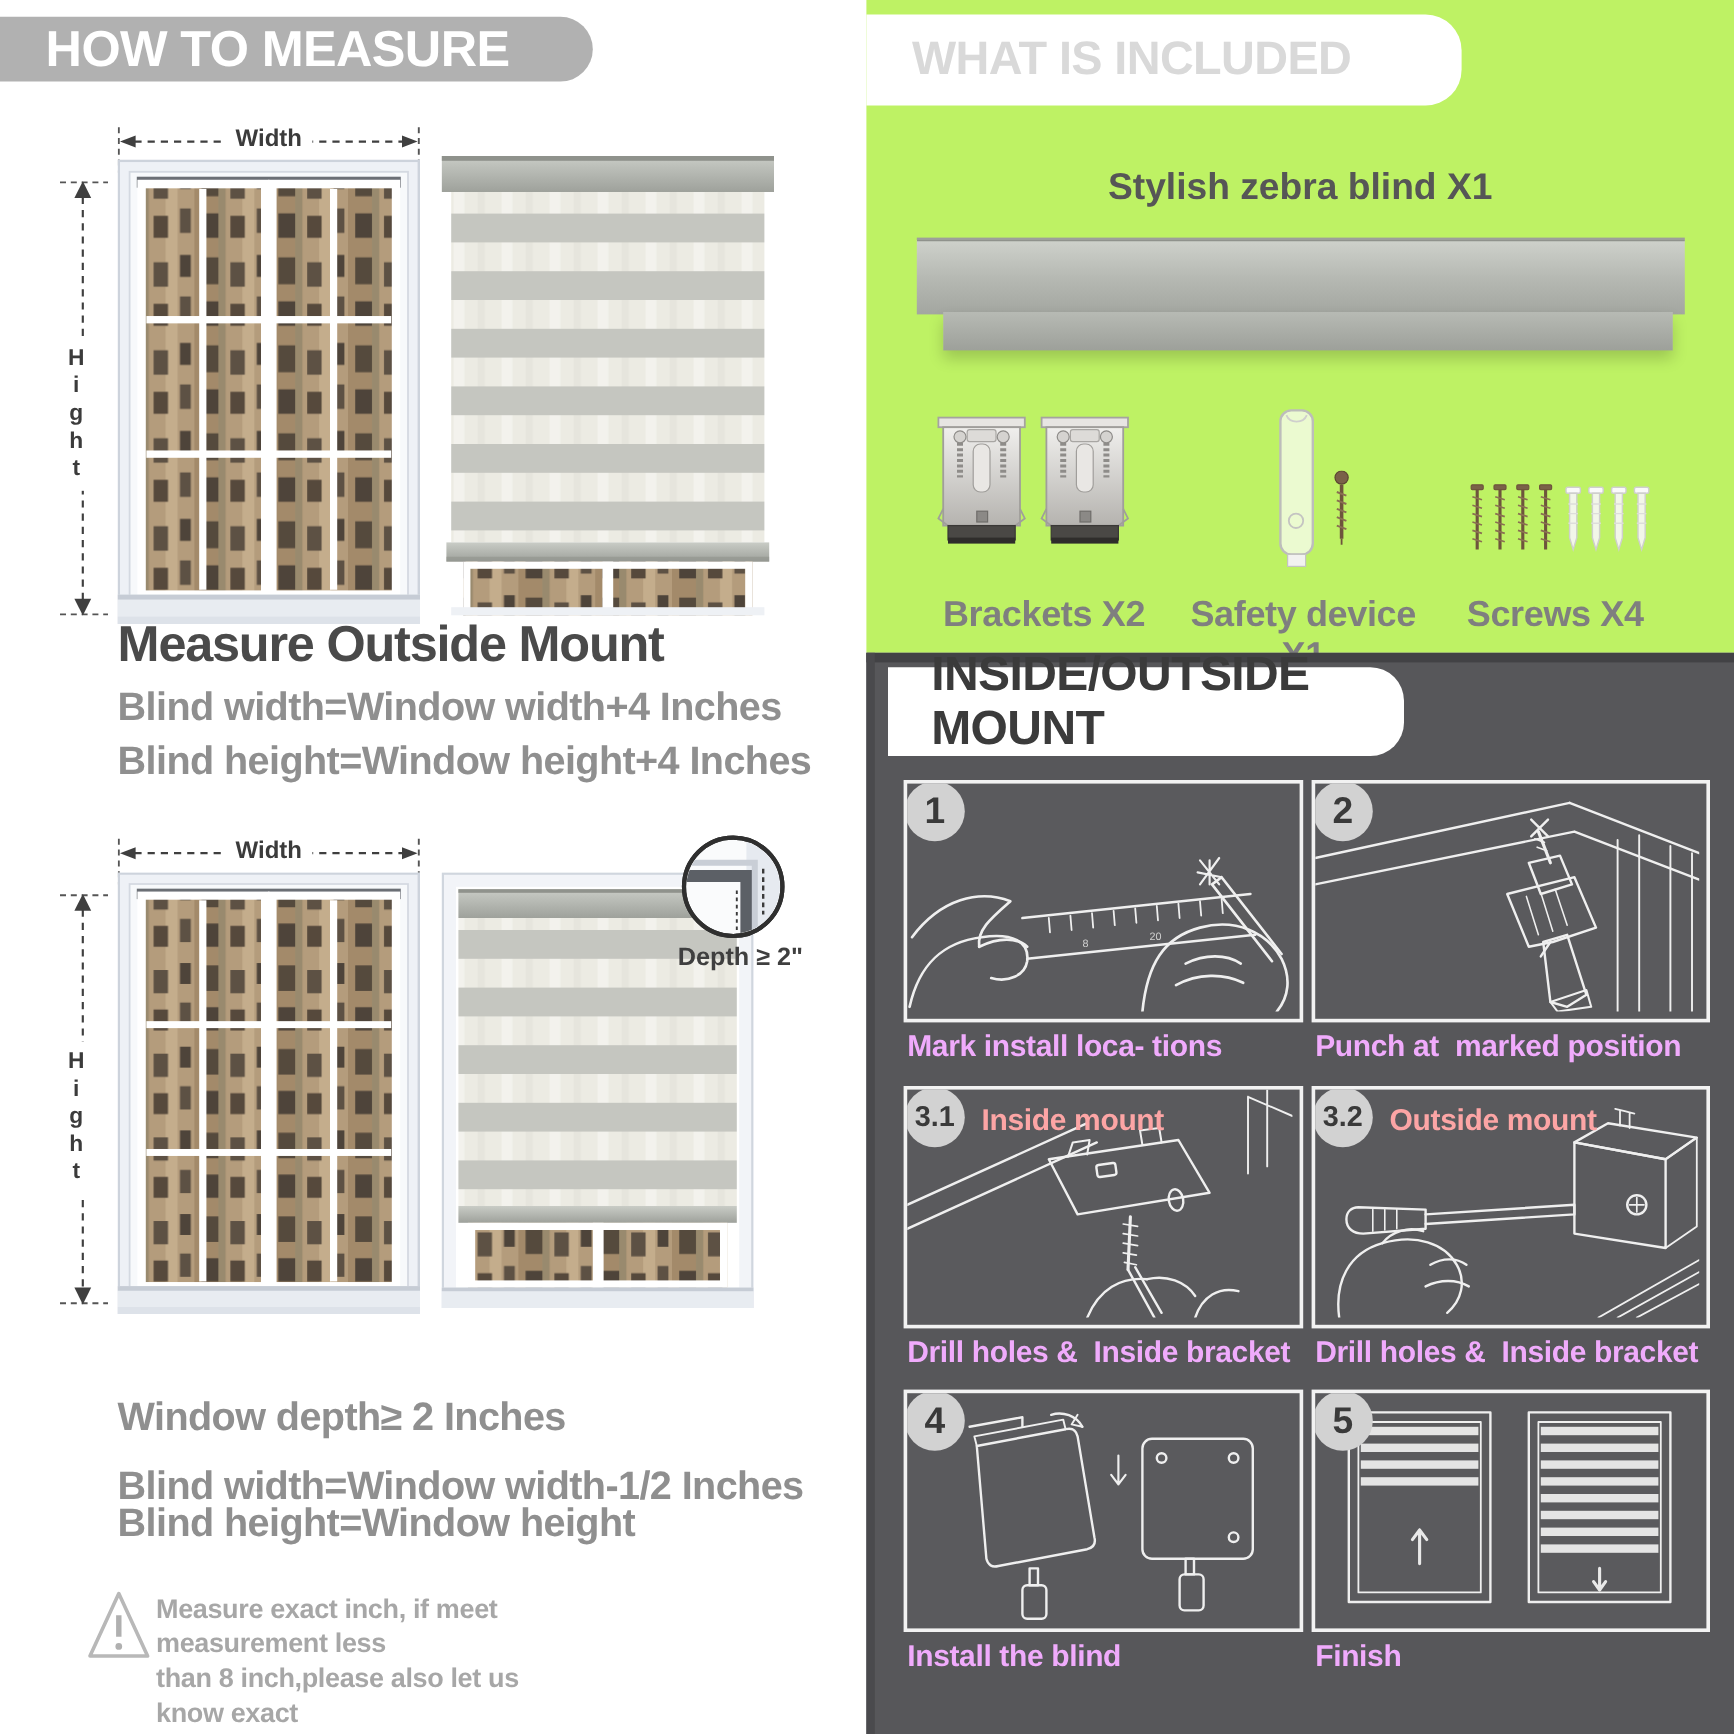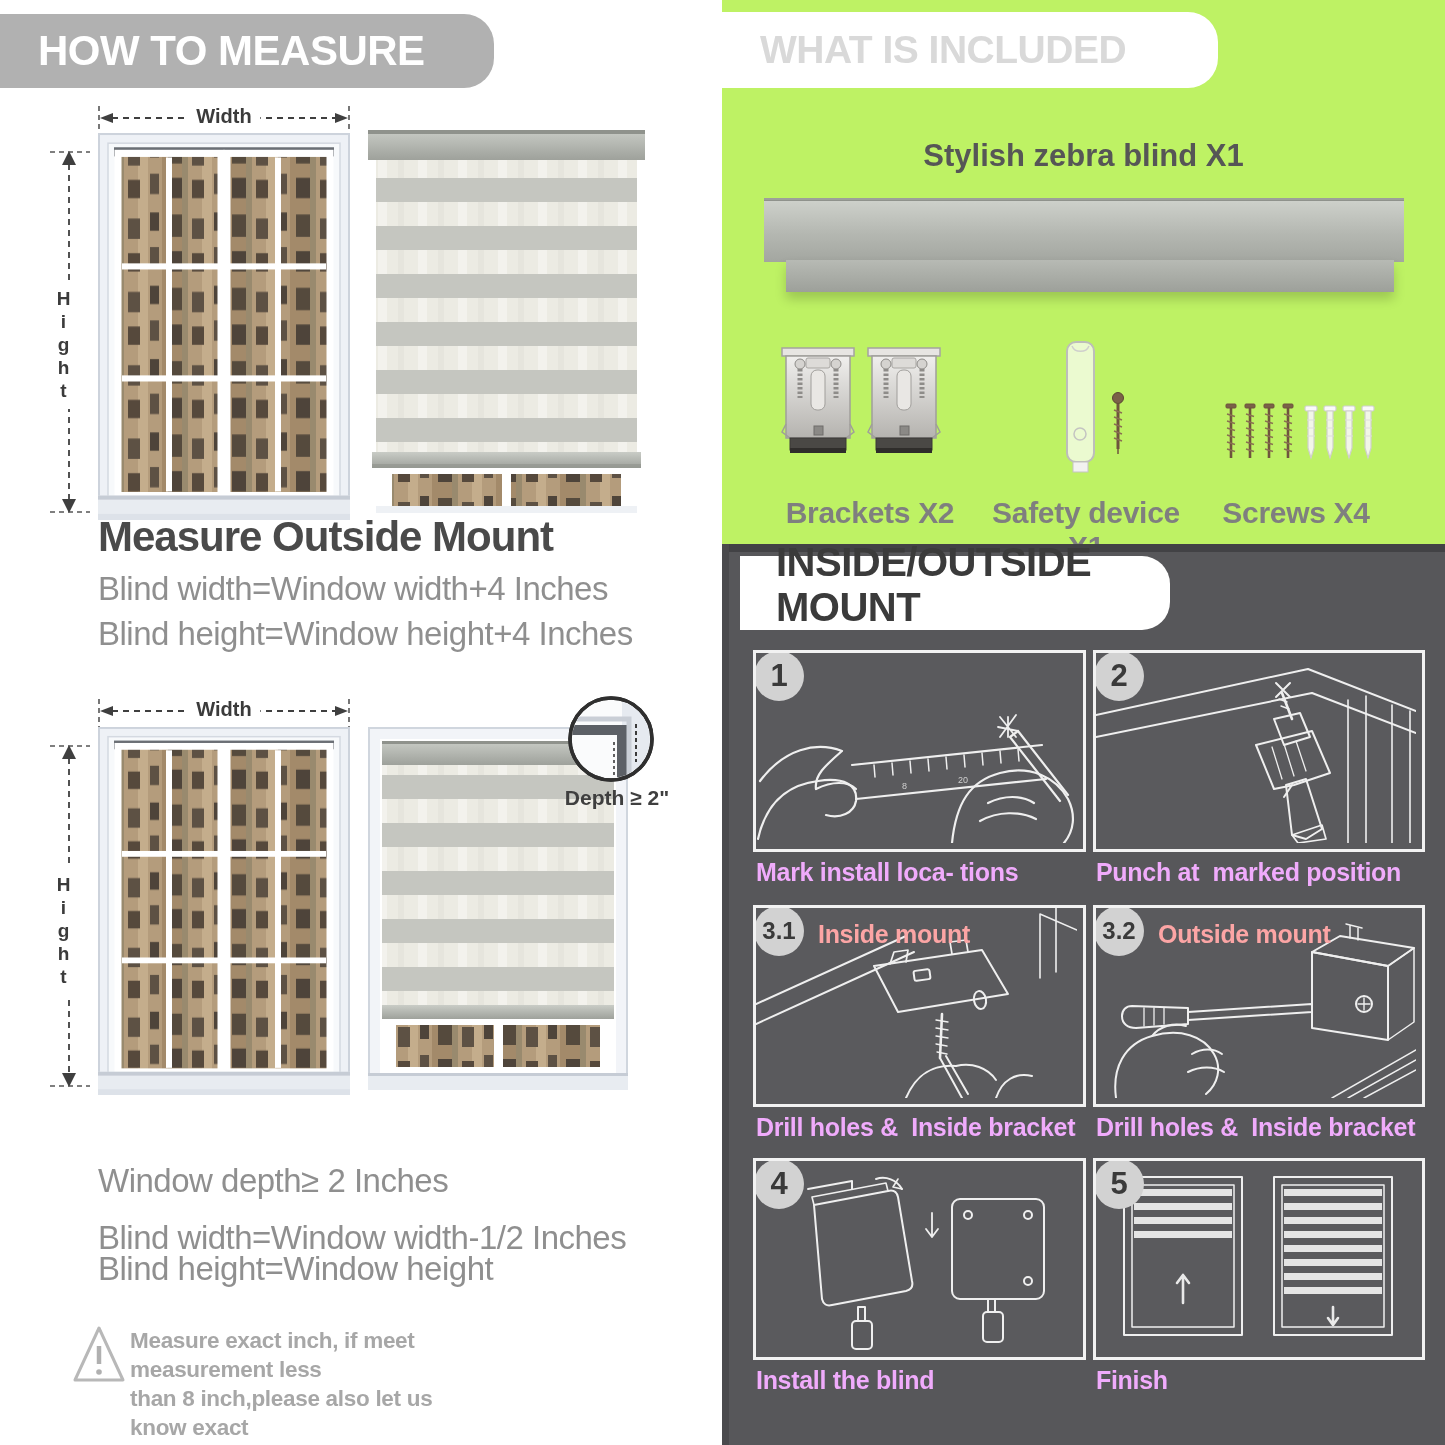--- a/index.html
+++ b/index.html
@@ -1,25 +1,25 @@
 <!DOCTYPE html>
 <html><head>
 <meta charset="utf-8">
 <style>
   html,body{margin:0;padding:0;background:#fff;}
   #stage{position:relative;width:1445px;height:1445px;background:#ffffff;overflow:hidden;
          font-family:"Liberation Sans","DejaVu Sans",sans-serif;}
   .abs{position:absolute;}
 
   
-  .hdr-gray{left:0;top:14px;width:494px;height:74px;background:#b1b1b1;
+  .hdr-gray{left:0;top:14px;width:494px;height:54px;background:#b1b1b1;
             border-radius:0 30px 30px 0;display:flex;align-items:center;}
   .hdr-gray span{color:#ffffff;font-size:42px;font-weight:700;letter-spacing:-.5px;padding-left:38px;}
   .h2{font-size:42px;font-weight:700;color:#4a4a4a;letter-spacing:-1px;}
-  .bodyln{font-size:33px;font-weight:400;color:#8f8f8f;letter-spacing:-.5px;}
+  .bodyln{font-size:33px;font-weight:700;color:#8f8f8f;letter-spacing:-.5px;}
   .wlabel{position:absolute;left:50%;top:1px;transform:translateX(-50%);background:#fff;
           padding:0 9px;font-size:20px;font-weight:700;color:#3b3b3b;}
   .vlabel{background:#fff;writing-mode:vertical-lr;text-orientation:upright;
           font-size:19px;font-weight:700;color:#3b3b3b;letter-spacing:2px;line-height:1;padding:6px 1px;}
   .depth-cap{font-size:21px;font-weight:700;color:#3f3f3f;text-align:center;}
   .warn-txt{font-size:22.5px;font-weight:600;color:#a7a7a7;line-height:29px;letter-spacing:-.3px;}
 
   
   .included{left:722px;top:0;width:723px;height:544px;background:#bef264;}
   .hdr-white{left:0;top:12px;width:496px;height:76px;background:#ffffff;

